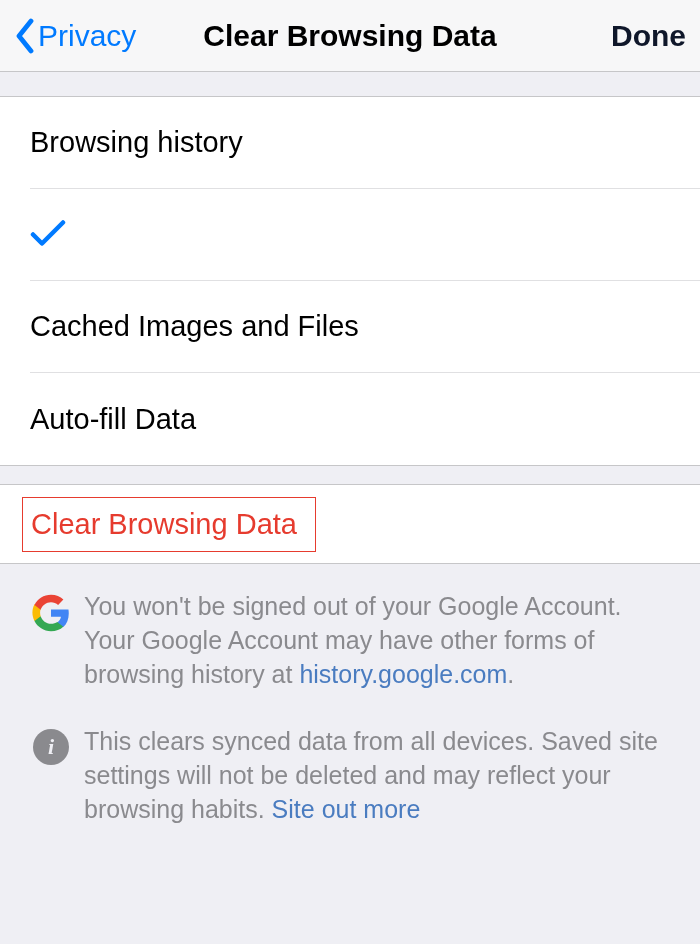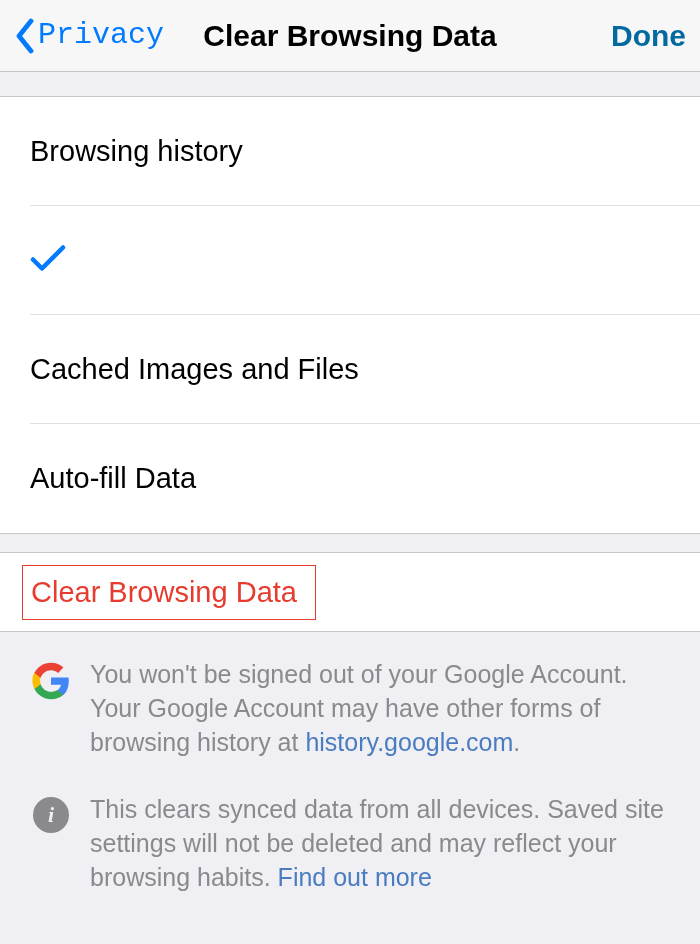--- a/index.html
+++ b/index.html
@@ -17,22 +17,22 @@
       display: flex;
       align-items: center;
       justify-content: space-between;
       height: 72px;
       padding: 0 14px;
       background: #f7f7f8;
       border-bottom: 1px solid #c6c6c8;
     }
     .nav-left {
       display: flex;
+      align-items: center;
       flex: 1;
-      font-family: Liberation Mono, monospace;
     }
     .back-chevron {
       color: #007aff;
       margin-right: 2px;
       display: flex;
       align-items: center;
     }
     .back-label {
       color: #007aff;
       font-size: 30px;
@@ -43,38 +43,38 @@
       text-align: center;
       font-size: 30px;
       font-weight: 700;
       color: #000;
     }
     .nav-right {
       flex: 1;
       text-align: right;
     }
     .done-label {
-      color: #0369a1;
+      color: #0f172a;
       font-size: 30px;
       font-weight: 600;
     }
     .section-spacer {
       height: 24px;
     }
     .list-section {
       background: #fff;
       border-top: 1px solid #c6c6c8;
       border-bottom: 1px solid #c6c6c8;
       padding-left: 30px;
     }
     .list-row {
       display: flex;
       align-items: center;
       justify-content: space-between;
-      height: 109px;
+      height: 92px;
       border-bottom: 1px solid #e0e0e2;
       padding-right: 26px;
     }
     .list-row:last-child {
       border-bottom: none;
     }
     .row-label {
       font-size: 29px;
       font-weight: 400;
       color: #000;
@@ -102,21 +102,21 @@
       display: inline-block;
       position: relative;
       left: -8px;
       padding-left: 8px;
     }
     .footer-section {
       padding: 26px 30px 24px 30px;
     }
     .footer-item {
       display: flex;
-      gap: 18px;
+      gap: 12px;
       margin-bottom: 34px;
     }
     .footer-item:last-child {
       margin-bottom: 0;
     }
     .footer-icon {
       flex-shrink: 0;
       width: 42px;
       display: flex;
       align-items: flex-start;
@@ -203,16 +203,16 @@
     </div>
     <div class="footer-text">
       <span>You won't be signed out of your Google Account. Your Google Account may have other forms of browsing history at </span><span class="footer-link">history.google.com</span><span>.</span>
     </div>
   </div>
   <div class="footer-item">
     <div class="footer-icon">
       <div class="info-circle">i</div>
     </div>
     <div class="footer-text">
-      <span>This clears synced data from all devices. Saved site settings will not be deleted and may reflect your browsing habits. </span><span class="footer-link">Find out more</span>
+      <span>This clears synced data from all devices. Saved site settings will not be deleted and may reflect your browsing habits. </span><span class="footer-link">Site out more</span>
     </div>
   </div>
 </div>
 
 </body></html>

